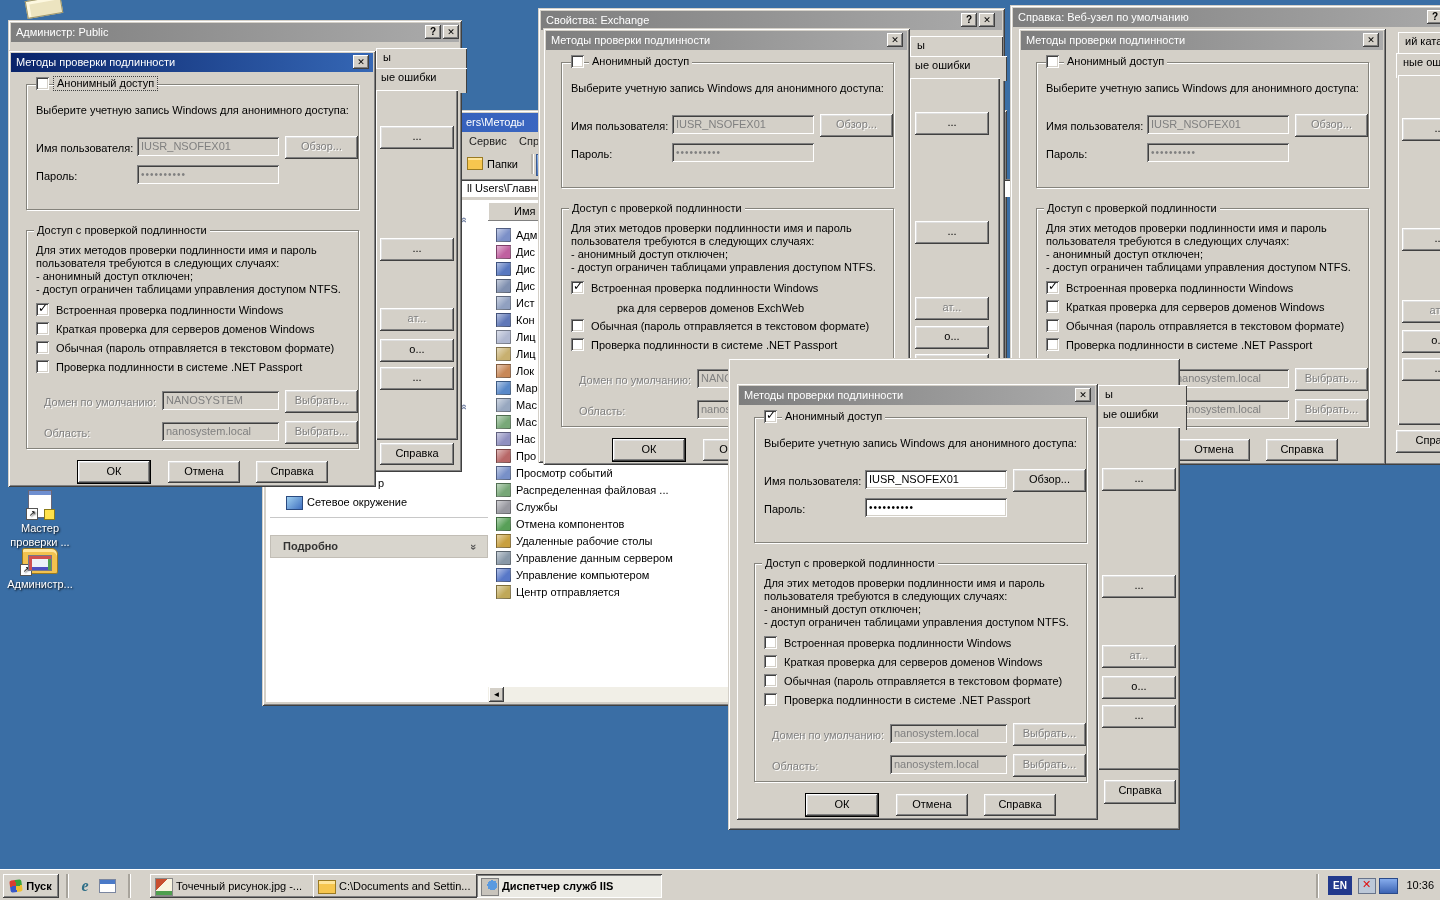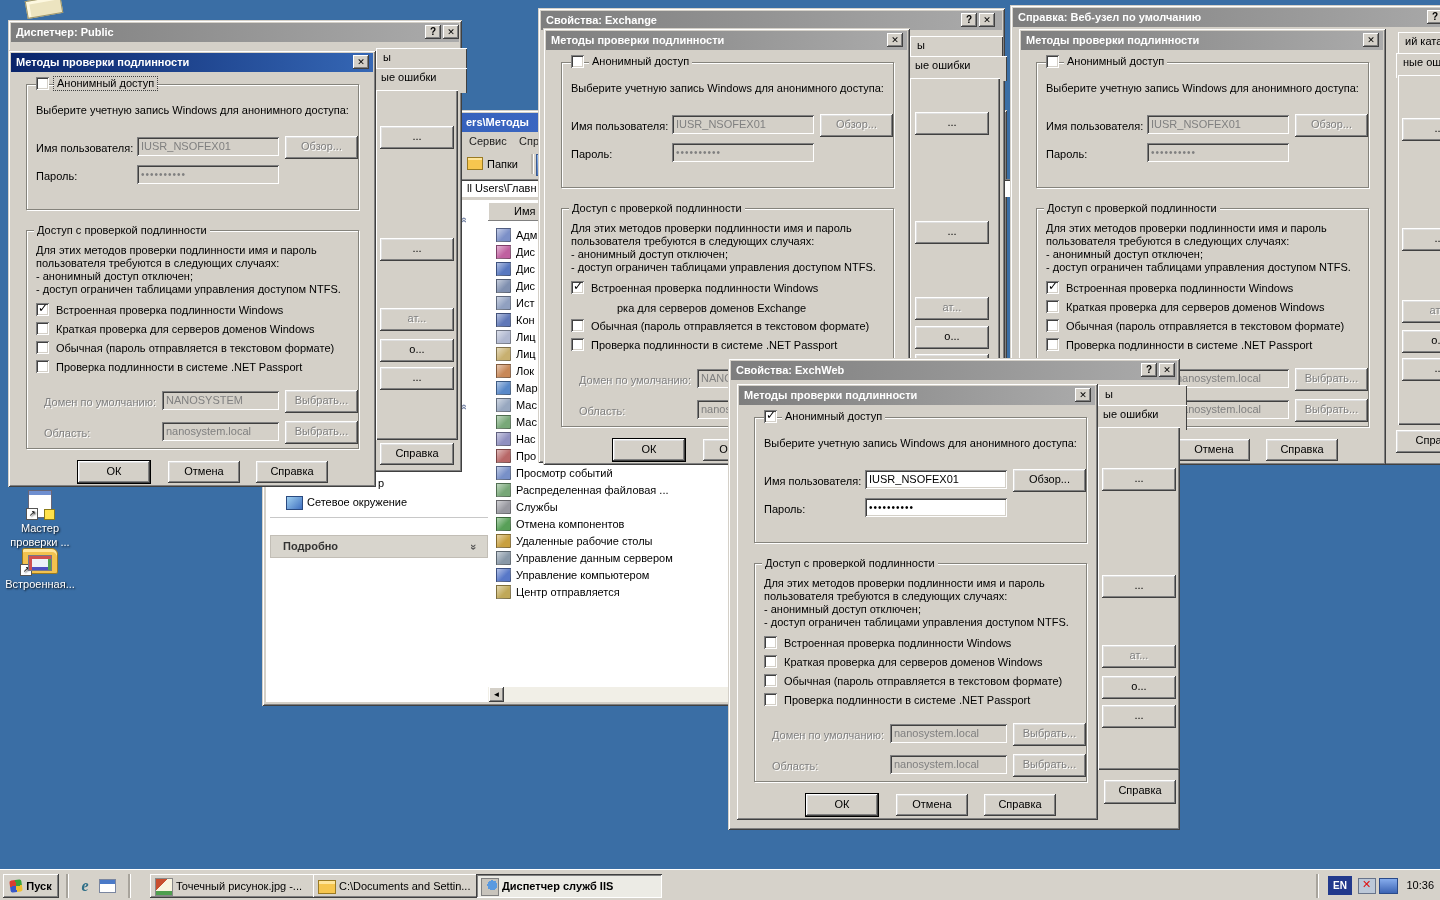--- a/index.html
+++ b/index.html
@@ -1,21 +1,21 @@
 <!DOCTYPE html>
 <html><head>
 <meta charset="utf-8">
 <style>
   html,body{margin:0;padding:0}
   .screen{position:relative;width:1440px;height:900px;background:#3A6EA5;overflow:hidden;
           font-family:"Liberation Sans","DejaVu Sans",sans-serif;font-size:11px;color:#000;cursor:default}
   
   .win{position:absolute;background:#d4d0c8;
        box-shadow:inset 1px 1px 0 #d4d0c8,inset -1px -1px 0 #404040,inset 2px 2px 0 #fff,inset -2px -2px 0 #808080}
-  .tbar{position:absolute;left:3px;top:3px;right:3px;height:19px;color:#fff;font-weight:bold;line-height:19px;overflow:hidden}
+  .tbar{position:absolute;left:3px;top:3px;right:3px;height:19px;color:#fff;font-weight:normal;line-height:19px;overflow:hidden}
   .tbar.active{background:linear-gradient(90deg,#0a246a,#3567b5)}
   .tbar.inactive{background:linear-gradient(90deg,#7e7e7e,#ababab)}
   .tbar.xpblue{background:linear-gradient(90deg,#2b57b4,#5580d6)}
   .ttxt{position:absolute;left:5px;top:0;white-space:nowrap}
   .tbtn{position:absolute;top:2px;width:16px;height:14px;background:#d4d0c8;color:#000;font-weight:bold;font-size:10px;
         text-align:center;line-height:13px;
         box-shadow:inset -1px -1px 0 #404040,inset 1px 1px 0 #fff,inset -2px -2px 0 #808080}
   .tbtn.q::after{content:"?"} .tbtn.x::after{content:"✕";font-size:9px}
   
   .lbl{position:absolute;white-space:nowrap;line-height:13px}
@@ -117,21 +117,21 @@
   <div class="dicon" style="left:0px;top:490px;z-index:1">
     <div class="wiz-ico">
         <span class="sc-arrow"></span>
       </div>
     <div class="dlabel">Мастер проверки ...</div>
   </div>
   <div class="dicon" style="left:0px;top:548px;z-index:1">
     <div class="adm-ico">
         <span class="sc-arrow"></span>
       </div>
-    <div class="dlabel">Встроенная...</div>
+    <div class="dlabel">Администр...</div>
   </div>
 
   <div class="win" style="left:262px;top:110px;width:745px;height:596px;z-index:10">
     <div class="tbar xpblue">
       <span class="ttxt" style="left:201px">ers\Методы</span>
     </div>
     <div class="menubar">
       <span class="menu-item" style="left:204px">Сервис</span>
       <span class="menu-item" style="left:254px">Справка</span>
     </div>
@@ -281,42 +281,37 @@
     <div class="fld pass" style="left:129px;top:115px;width:134px;height:16px" data-enabled="false"><span>••••••••••</span></div>
     <div class="grp" style="left:18px;top:180px;width:331px;height:217px"></div>
     <span class="lbl onface" style="left:26px;top:174px">Доступ с проверкой подлинности</span>
     <span class="lbl" style="left:28px;top:194px">Для этих методов проверки подлинности имя и пароль</span>
     <span class="lbl" style="left:28px;top:207px">пользователя требуются в следующих случаях:</span>
     <span class="lbl" style="left:28px;top:220px">- анонимный доступ отключен;</span>
     <span class="lbl" style="left:28px;top:233px">- доступ ограничен таблицами управления доступом NTFS.</span>
     <span class="cb" style="left:28px;top:253px" data-checked="true"></span>
     <span class="lbl" style="left:48px;top:254px">Встроенная проверка подлинности Windows</span>
 
-    <span class="lbl" style="left:74px;top:274px">рка для серверов доменов Exchange</span>
+    <span class="lbl" style="left:74px;top:274px">рка для серверов доменов ExchWeb</span>
     <span class="cb" style="left:28px;top:291px" data-checked="false"></span>
     <span class="lbl" style="left:48px;top:292px">Обычная (пароль отправляется в текстовом формате)</span>
     <span class="cb" style="left:28px;top:310px" data-checked="false"></span>
     <span class="lbl" style="left:48px;top:311px">Проверка подлинности в системе .NET Passport</span>
     <span class="lbl dis-t" style="left:36px;top:346px">Домен по умолчанию:</span>
     <div class="fld" style="left:154px;top:341px;width:109px;height:16px"><span>NANOSYSTEM</span></div>
     <div class="btn disb" style="left:277px;top:340px;width:73px;height:23px"><span>Выбрать...</span></div>
     <span class="lbl dis-t" style="left:36px;top:377px">Область:</span>
     <div class="fld" style="left:154px;top:372px;width:109px;height:16px"><span>nanosystem.local</span></div>
     <div class="btn disb" style="left:277px;top:371px;width:73px;height:23px"><span>Выбрать...</span></div>
     <div class="btn default" style="left:70px;top:411px;width:72px;height:22px">ОК</div>
     <div class="btn" style="left:160px;top:411px;width:72px;height:22px">Отмена</div>
     <div class="btn" style="left:248px;top:411px;width:72px;height:22px">Справка</div>
   </div>
 
   <div class="win" style="left:728px;top:358px;width:452px;height:472px;z-index:30">
-    <div class="tbar inactive">
-      <span class="ttxt">Свойства: ExchWeb</span>
-      <span class="tbtn q" style="left:410px"></span>
-      <span class="tbtn x" style="left:428px"></span>
-    </div>
     <div class="tab" style="left:370px;top:27px;width:82px;height:20px"><span>ы</span></div>
     <div class="tab" style="left:368px;top:47px;width:84px;height:22px"><span>ые ошибки</span></div>
     <div class="page" style="left:370px;top:69px;width:82px;height:343px"></div>
     <div class="btn" style="left:374px;top:110px;width:74px;height:23px">...</div>
     <div class="btn" style="left:374px;top:217px;width:74px;height:23px">...</div>
     <div class="btn disb" style="left:374px;top:287px;width:74px;height:23px">ат...</div>
     <div class="btn" style="left:374px;top:318px;width:74px;height:23px">о...</div>
     <div class="btn" style="left:374px;top:347px;width:74px;height:23px">...</div>
     <div class="btn" style="left:376px;top:422px;width:72px;height:24px">Справка</div>
   </div>
@@ -355,21 +350,21 @@
     <span class="lbl dis-t" style="left:36px;top:377px">Область:</span>
     <div class="fld" style="left:154px;top:372px;width:109px;height:16px"><span>nanosystem.local</span></div>
     <div class="btn disb" style="left:277px;top:371px;width:73px;height:23px"><span>Выбрать...</span></div>
     <div class="btn default" style="left:70px;top:411px;width:72px;height:22px">ОК</div>
     <div class="btn" style="left:160px;top:411px;width:72px;height:22px">Отмена</div>
     <div class="btn" style="left:248px;top:411px;width:72px;height:22px">Справка</div>
   </div>
 
   <div class="win" style="left:8px;top:20px;width:454px;height:452px;z-index:40">
     <div class="tbar inactive">
-      <span class="ttxt">Диспетчер: Public</span>
+      <span class="ttxt">Администр: Public</span>
       <span class="tbtn q" style="left:414px"></span>
       <span class="tbtn x" style="left:432px"></span>
     </div>
     <div class="tab" style="left:368px;top:28px;width:84px;height:20px"><span>ы</span></div>
     <div class="tab" style="left:366px;top:48px;width:86px;height:22px"><span>ые ошибки</span></div>
     <div class="page" style="left:368px;top:70px;width:82px;height:350px"></div>
     <div class="btn" style="left:372px;top:106px;width:74px;height:23px">...</div>
     <div class="btn" style="left:372px;top:218px;width:74px;height:23px">...</div>
     <div class="btn disb" style="left:372px;top:288px;width:74px;height:23px">ат...</div>
     <div class="btn" style="left:372px;top:319px;width:74px;height:23px">о...</div>

